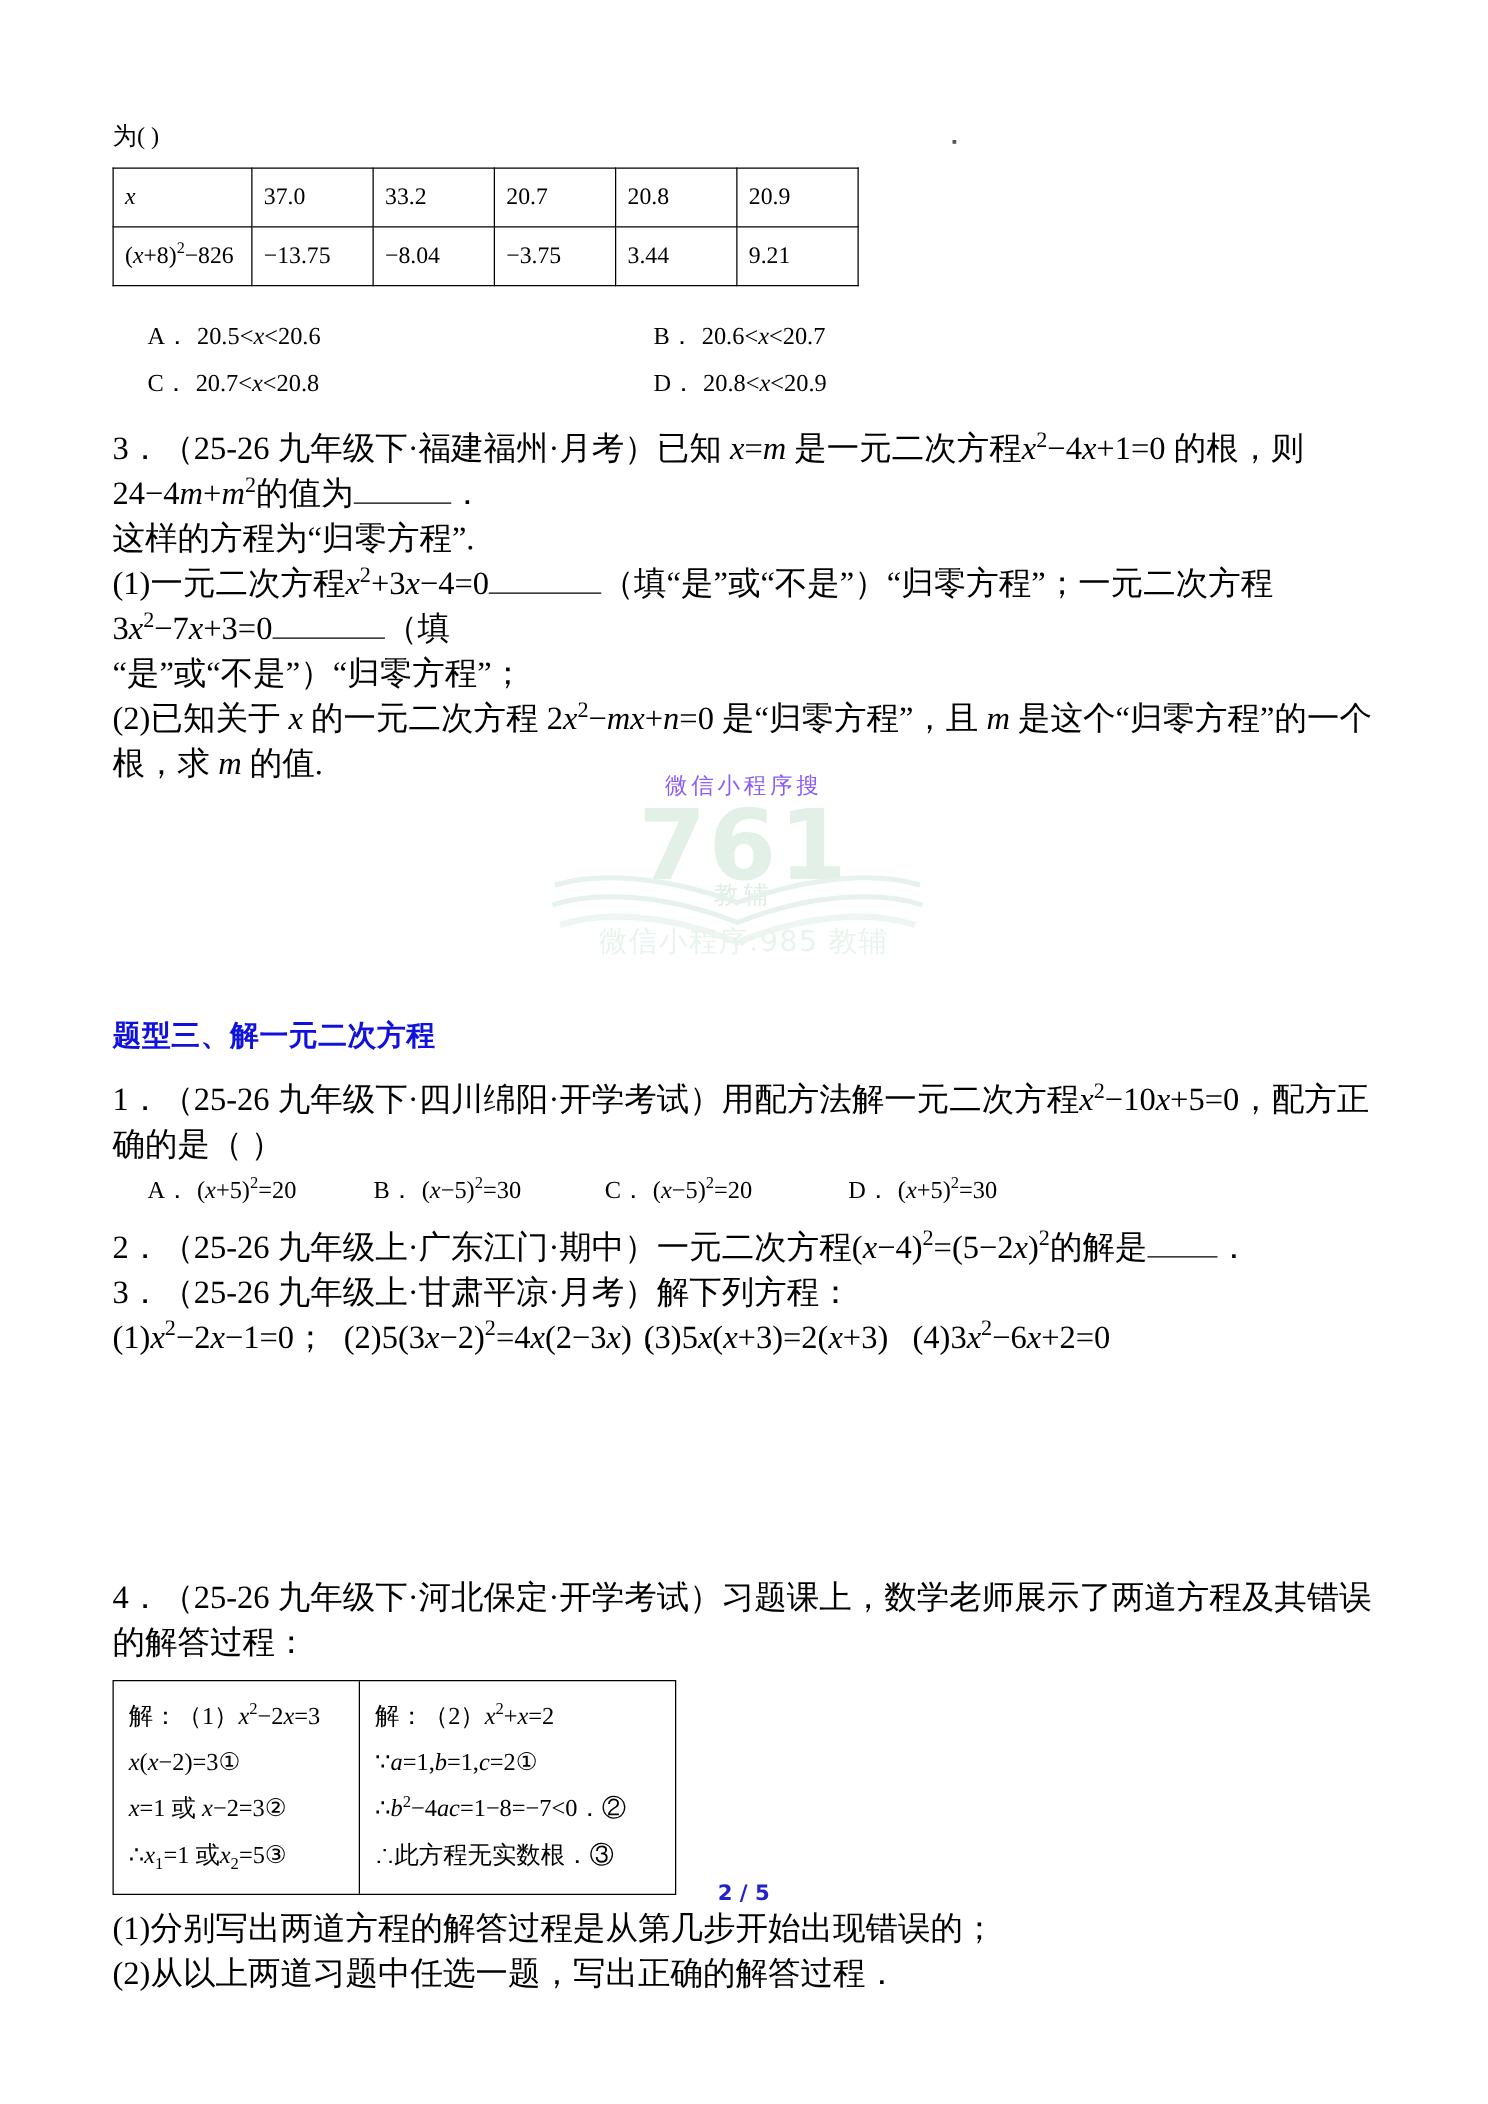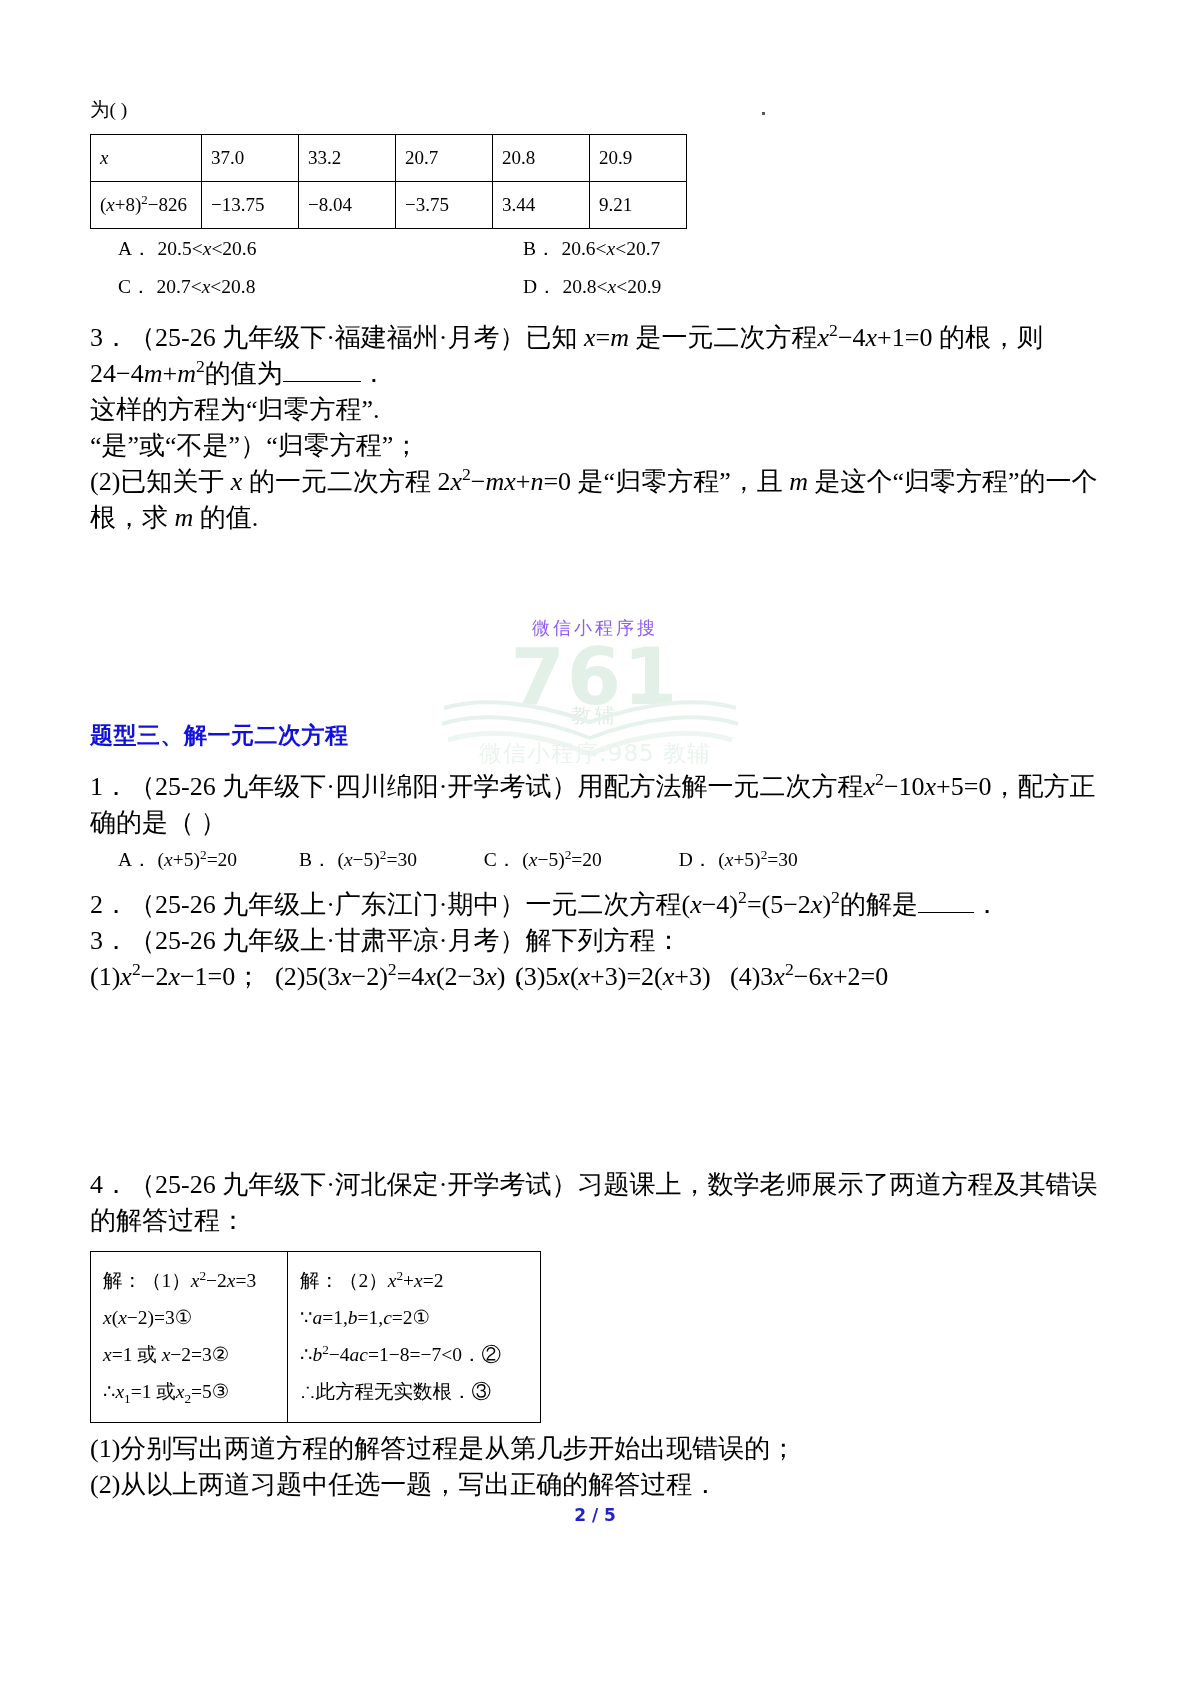--- a/index.html
+++ b/index.html
@@ -66,21 +66,21 @@
     font-size: 19px;
     padding: 0 9px;
     overflow: hidden;
     white-space: nowrap;
   }
   td.c-head { width: 92px; }
   td.c-val  { width: 78px; }
 
   
   .choices {
-    margin-top: 1px;
+    margin-top: 22px;
     font-size: 19.5px;
     line-height: 38px;
     padding-left: 28px;
   }
   .choices .ch {
     display: inline-block;
   }
   .ch-lab { margin-right: 6px; }
 
   
@@ -255,20 +255,23 @@
   <p class="para" style="margin-top:14px">
     <span>3．</span><span>（25-26 九年级下·福建福州·月考）</span><span>已知</span>
     <i>x</i>=<i>m</i>
     <span>是一元二次方程</span><i>x</i><sup>2</sup>−4<i>x</i>+1=0
     <span>的根，则 24−4<i>m</i>+<i>m</i><sup>2</sup>的值为</span><span class="blank b1"></span><span>．</span>
   </p>
 
   
   <p class="para">这样的方程为“归零方程”.</p>
 
+  <p class="para">
+    <span>(1)一元二次方程</span><span><i>x</i><sup>2</sup>+3<i>x</i>−4=0</span><span class="blank b3"></span><span>（填“是”或“不是”）“归零方程”；一元二次方程 </span><span>3<i>x</i><sup>2</sup>−7<i>x</i>+3=0</span><span class="blank b3"></span><span>（填</span>
+  </p>
   <p class="para">“是”或“不是”）“归零方程”；</p>
 
   <p class="para">
     <span>(2)已知关于</span>
     <i>x</i>
     <span>的一元二次方程 </span><span>2<i>x</i><sup>2</sup>−<i>mx</i>+<i>n</i>=0</span>
     <span>是“归零方程”，且</span>
     <i>m</i>
     <span>是这个“归零方程”的一个根，求</span>
     <i>m</i>

